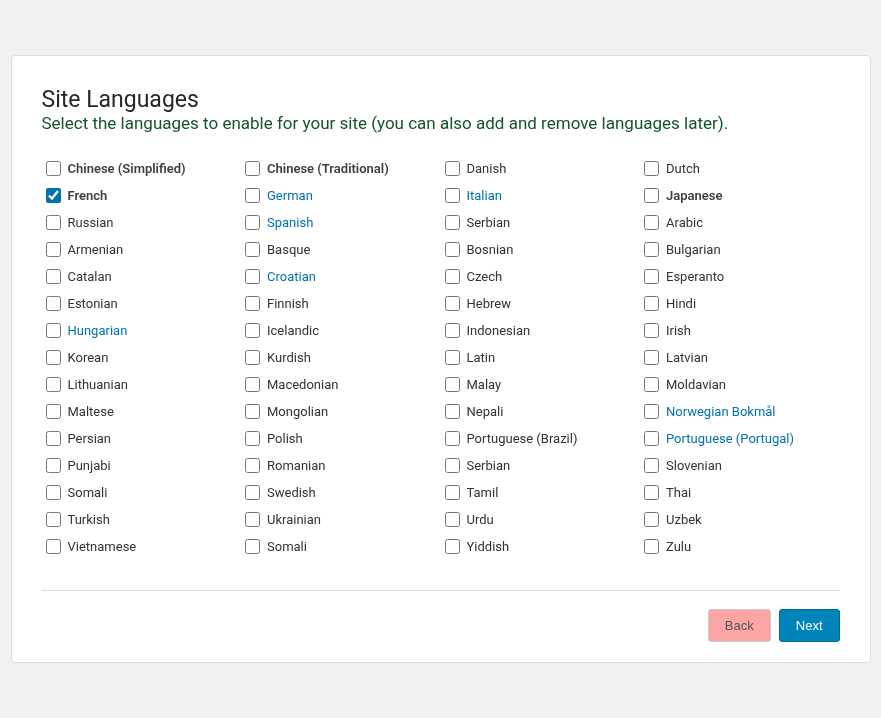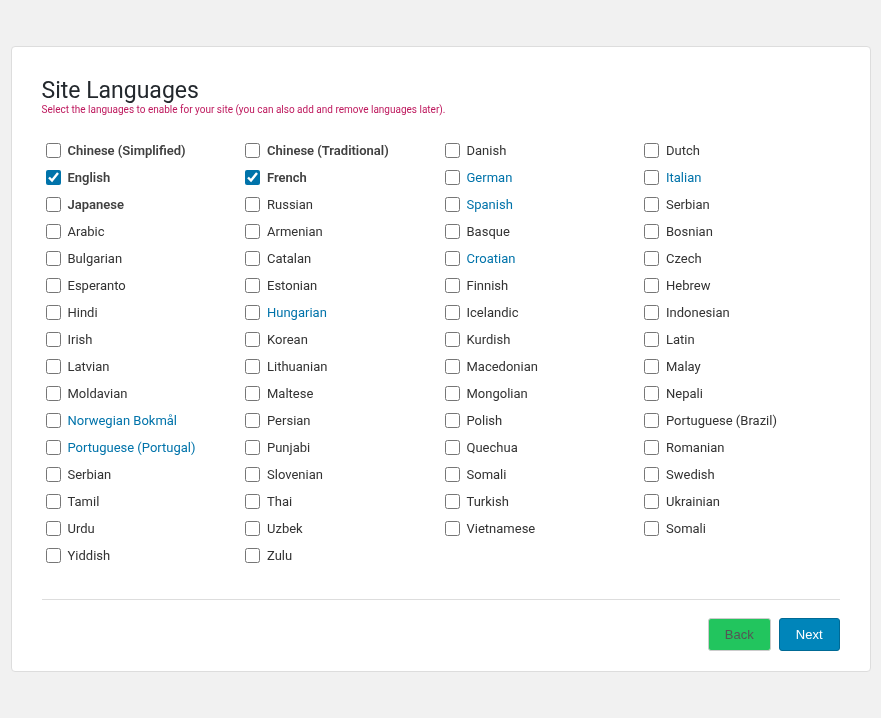--- a/index.html
+++ b/index.html
@@ -19,22 +19,22 @@
       border-radius: 4px;
       width: 860px;
       padding: 30px 30px 20px 30px;
     }
     h1 {
       font-size: 23px;
       font-weight: 400;
       color: #23282d;
     }
     .subtitle {
-      color: #be185d;
-      font-size: 10px;
+      color: #14532d;
+      font-size: 17px;
       margin-bottom: 22px;
     }
     .lang-grid {
       display: grid;
       grid-template-columns: repeat(4, 1fr);
       gap: 0;
       margin-bottom: 30px;
     }
     .lang-item {
       display: flex;
@@ -71,21 +71,21 @@
     }
     .btn {
       padding: 8px 16px;
       font-size: 13px;
       border-radius: 3px;
       cursor: pointer;
       border: 1px solid;
       font-weight: 400;
     }
     .btn-back {
-      background: #22c55e;
+      background: #fca5a5;
       border-color: #ccc;
       color: #555;
     }
     .btn-next {
       background: #0085ba;
       border-color: #006a95;
       color: #fff;
     }
   </style>
 </head>
@@ -105,24 +105,20 @@
       </div>
       <div class="lang-item">
         <input type="checkbox" id="lang-danish" style="">
         <label for="lang-danish" class="lang-label">Danish</label>
       </div>
       <div class="lang-item">
         <input type="checkbox" id="lang-dutch" style="">
         <label for="lang-dutch" class="lang-label">Dutch</label>
       </div>
       <div class="lang-item">
-        <input type="checkbox" id="lang-english" checked="" style="">
-        <label for="lang-english" class="lang-label bold">English</label>
-      </div>
-      <div class="lang-item">
         <input type="checkbox" id="lang-french" checked="" style="">
         <label for="lang-french" class="lang-label bold">French</label>
       </div>
       <div class="lang-item">
         <input type="checkbox" id="lang-german" style="">
         <label for="lang-german" class="lang-label link">German</label>
       </div>
       <div class="lang-item">
         <input type="checkbox" id="lang-italian" style="">
         <label for="lang-italian" class="lang-label link">Italian</label>
@@ -271,24 +267,20 @@
         <input type="checkbox" id="lang-portuguese-brazil" style="">
         <label for="lang-portuguese-brazil" class="lang-label">Portuguese (Brazil)</label>
       </div>
       <div class="lang-item">
         <input type="checkbox" id="lang-portuguese-portugal" style="">
         <label for="lang-portuguese-portugal" class="lang-label link">Portuguese (Portugal)</label>
       </div>
       <div class="lang-item">
         <input type="checkbox" id="lang-punjabi" style="">
         <label for="lang-punjabi" class="lang-label">Punjabi</label>
-      </div>
-      <div class="lang-item">
-        <input type="checkbox" id="lang-quechua" style="">
-        <label for="lang-quechua" class="lang-label">Quechua</label>
       </div>
       <div class="lang-item">
         <input type="checkbox" id="lang-romanian" style="">
         <label for="lang-romanian" class="lang-label">Romanian</label>
       </div>
       <div class="lang-item">
         <input type="checkbox" id="lang-serbian" style="">
         <label for="lang-serbian" class="lang-label">Serbian</label>
       </div>
       <div class="lang-item">

